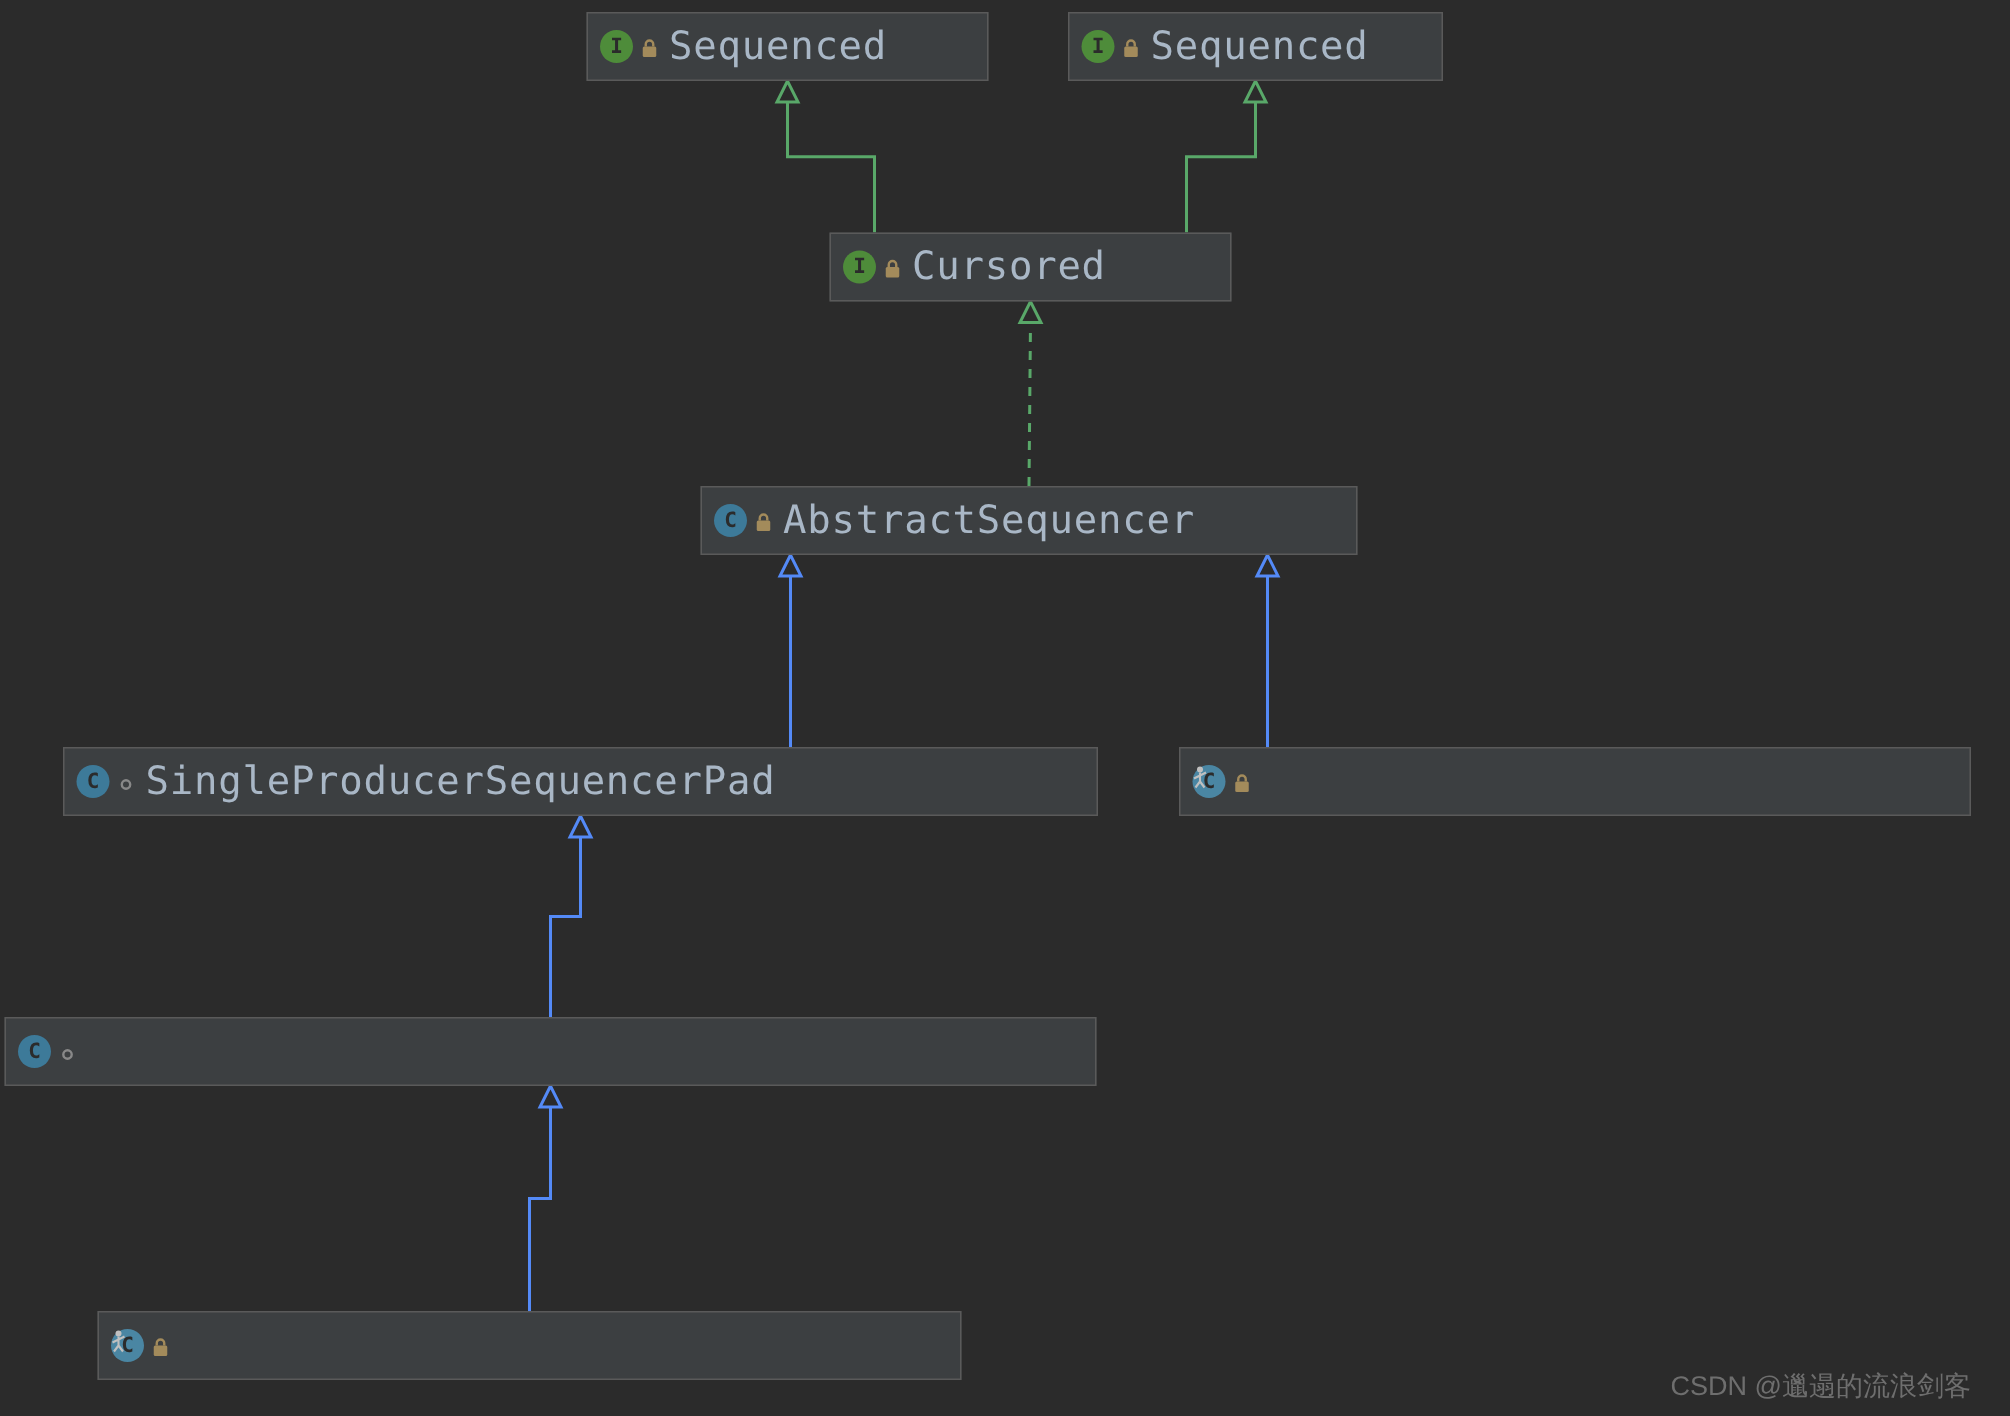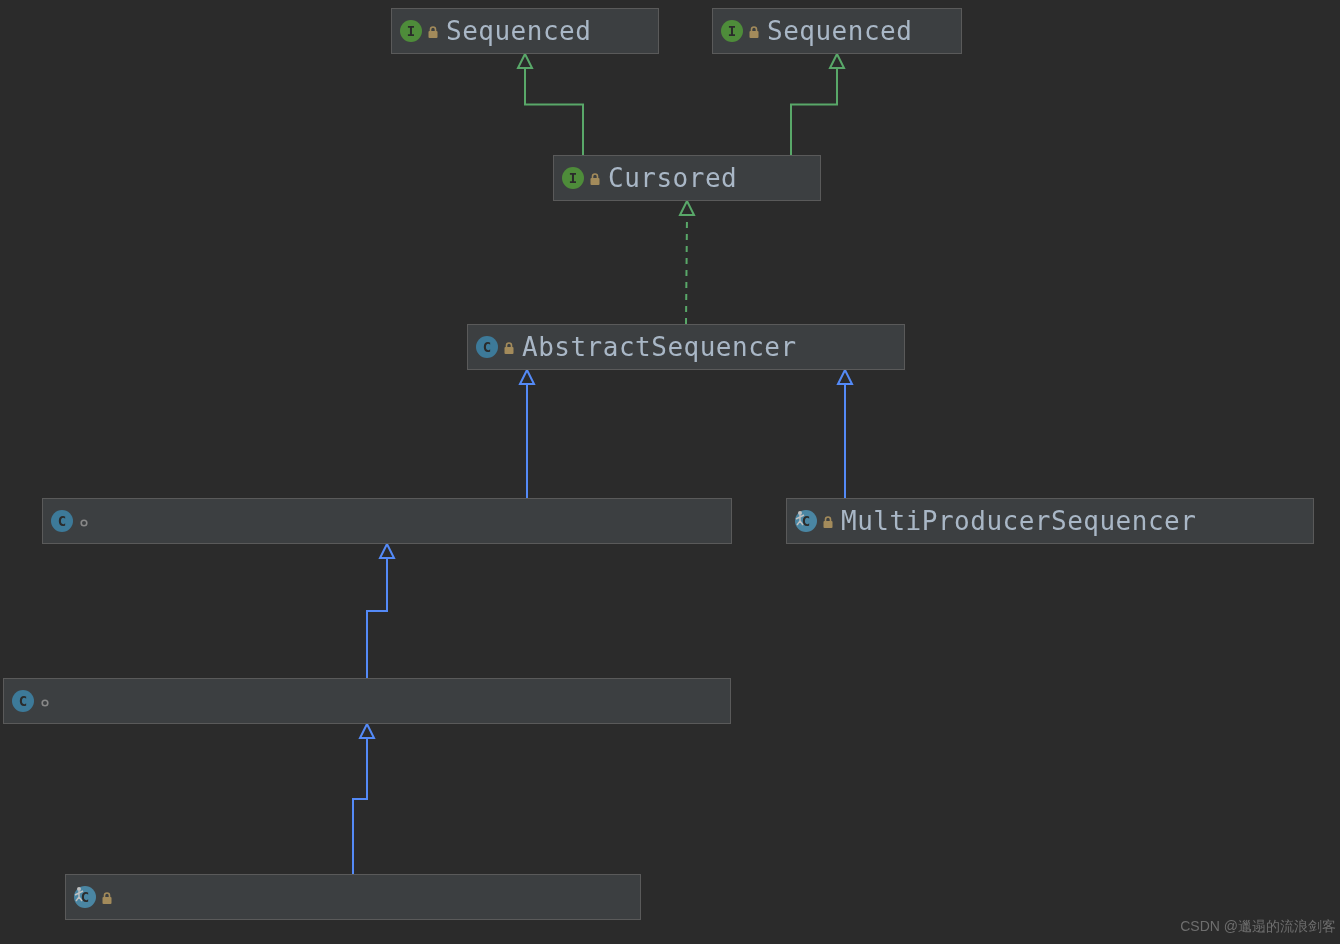--- a/index.html
+++ b/index.html
@@ -54,24 +54,24 @@
   }
   svg.edges {
     position: absolute;
     top: 0; left: 0;
     width: 1340px;
     height: 944px;
     pointer-events: none;
   }
   .watermark {
     position: absolute;
-    right: 4px;
+    right: 26px;
     bottom: 8px;
     color: #6e6e6e;
-    font-size: 14px;
+    font-size: 18px;
     font-family: sans-serif;
   }
 </style>
 </head>
 <body>
 
 <svg class="edges">
   <defs>
     <marker id="tri-green" viewBox="0 0 12 12" refX="6" refY="11" markerWidth="12" markerHeight="12" orient="auto-start-reverse">
       <path d="M 6 0 L 12 12 L 0 12 Z" fill="none" stroke="#59a869" stroke-width="1.6"></path>
@@ -139,34 +139,34 @@
     </svg>
       <span class="label">AbstractSequencer</span>
     </div>
     <div class="node" style="left: 42px; top: 498px; width: 690px; height: 46px;">
       <span class="type-badge class">
         <span>C</span>
       </span>
       <svg class="vis-badge" viewBox="0 0 14 14">
       <circle cx="7" cy="8" r="2.8" fill="none" stroke="#888" stroke-width="1.6"></circle>
     </svg>
+      <span class="label">SingleProducerSequencerPad</span>
     </div>
     <div class="node" style="left: 786px; top: 498px; width: 528px; height: 46px;">
       <span class="type-badge class-final">
         <svg width="28" height="28" viewBox="0 0 28 28">
     <circle cx="8" cy="6" r="2" fill="#c0c0c0"></circle>
     <path d="M 8 8 L 8 14 M 8 10 L 4 12 M 8 10 L 12 8 M 8 14 L 5 18 M 8 14 L 11 18" stroke="#c0c0c0" stroke-width="1.4" fill="none"></path>
   </svg>
         <span>C</span>
       </span>
       <svg class="vis-badge" viewBox="0 0 14 14">
       <rect x="2.5" y="6" width="9" height="7" rx="1" fill="#a38b5b"></rect>
       <path d="M 4.5 6 V 4.5 a 2.5 2.5 0 0 1 5 0 V 6" fill="none" stroke="#a38b5b" stroke-width="1.6"></path>
     </svg>
-      <span class="label">MultiProducerSequencer</span>
     </div>
     <div class="node" style="left: 3px; top: 678px; width: 728px; height: 46px;">
       <span class="type-badge class">
         <span>C</span>
       </span>
       <svg class="vis-badge" viewBox="0 0 14 14">
       <circle cx="7" cy="8" r="2.8" fill="none" stroke="#888" stroke-width="1.6"></circle>
     </svg>
     </div>
     <div class="node" style="left: 65px; top: 874px; width: 576px; height: 46px;">

